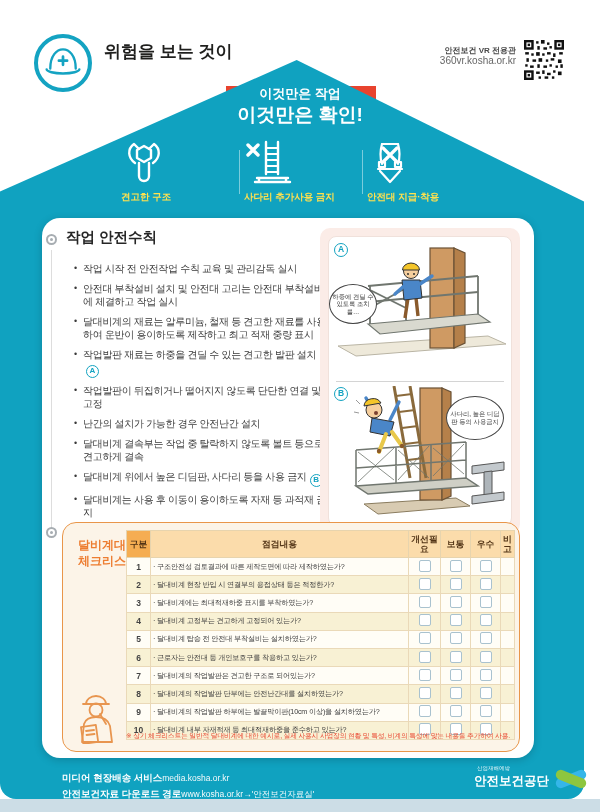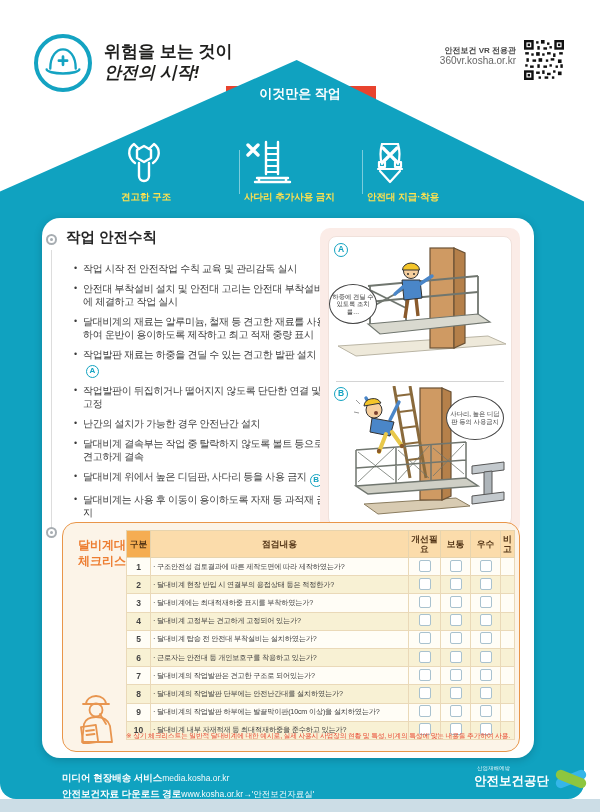--- a/index.html
+++ b/index.html
@@ -102,21 +102,20 @@
     <svg width="40" height="40" viewBox="0 0 44 44">
       <g fill="none" stroke="#14a3c2" stroke-width="2.6" stroke-linecap="round">
         <path d="M8 28 C8 14 15 7 22 7 C29 7 36 14 36 28"></path>
         <path d="M4 29 a18 4.5 0 0 0 36 0"></path>
         <path d="M22 15 v9 M17.5 19.5 h9" stroke-width="3"></path>
       </g>
     </svg>
   </div>
   <div class="abs slogan">
     <div>위험을 보는 것이</div>
-    <div class="em">안전의 시작!</div>
   </div>
   <div class="abs vr-block">
     <div class="l1">안전보건 VR 전용관</div>
     <div class="l2">360vr.kosha.or.kr</div>
   </div>
   <svg class="abs qr" viewBox="0 0 33 33">
     <rect width="33" height="33" fill="#fff"></rect>
     <g fill="#111">
       <rect x="0" y="0" width="8" height="8"></rect>
         <rect x="25" y="0" width="8" height="8"></rect>
@@ -420,14 +419,15 @@
     <span class="txt">안전보건공단</span>
     <svg width="38" height="32" viewBox="0 0 38 32">
       <rect x="3" y="11" width="32" height="10" rx="5" fill="#35b6e9" transform="rotate(-22 19 16)"></rect>
       <rect x="3" y="11" width="32" height="10" rx="5" fill="#8dc63f" transform="rotate(22 19 16)"></rect>
       <circle cx="19" cy="16" r="2.6" fill="#8dc63f"></circle>
     </svg>
   </div>
 
   <div class="abs roof-text">
     <div class="t1">이것만은 작업</div>
+    <div class="t2">이것만은 확인!</div>
   </div>
 </div>
 
 </body></html>

